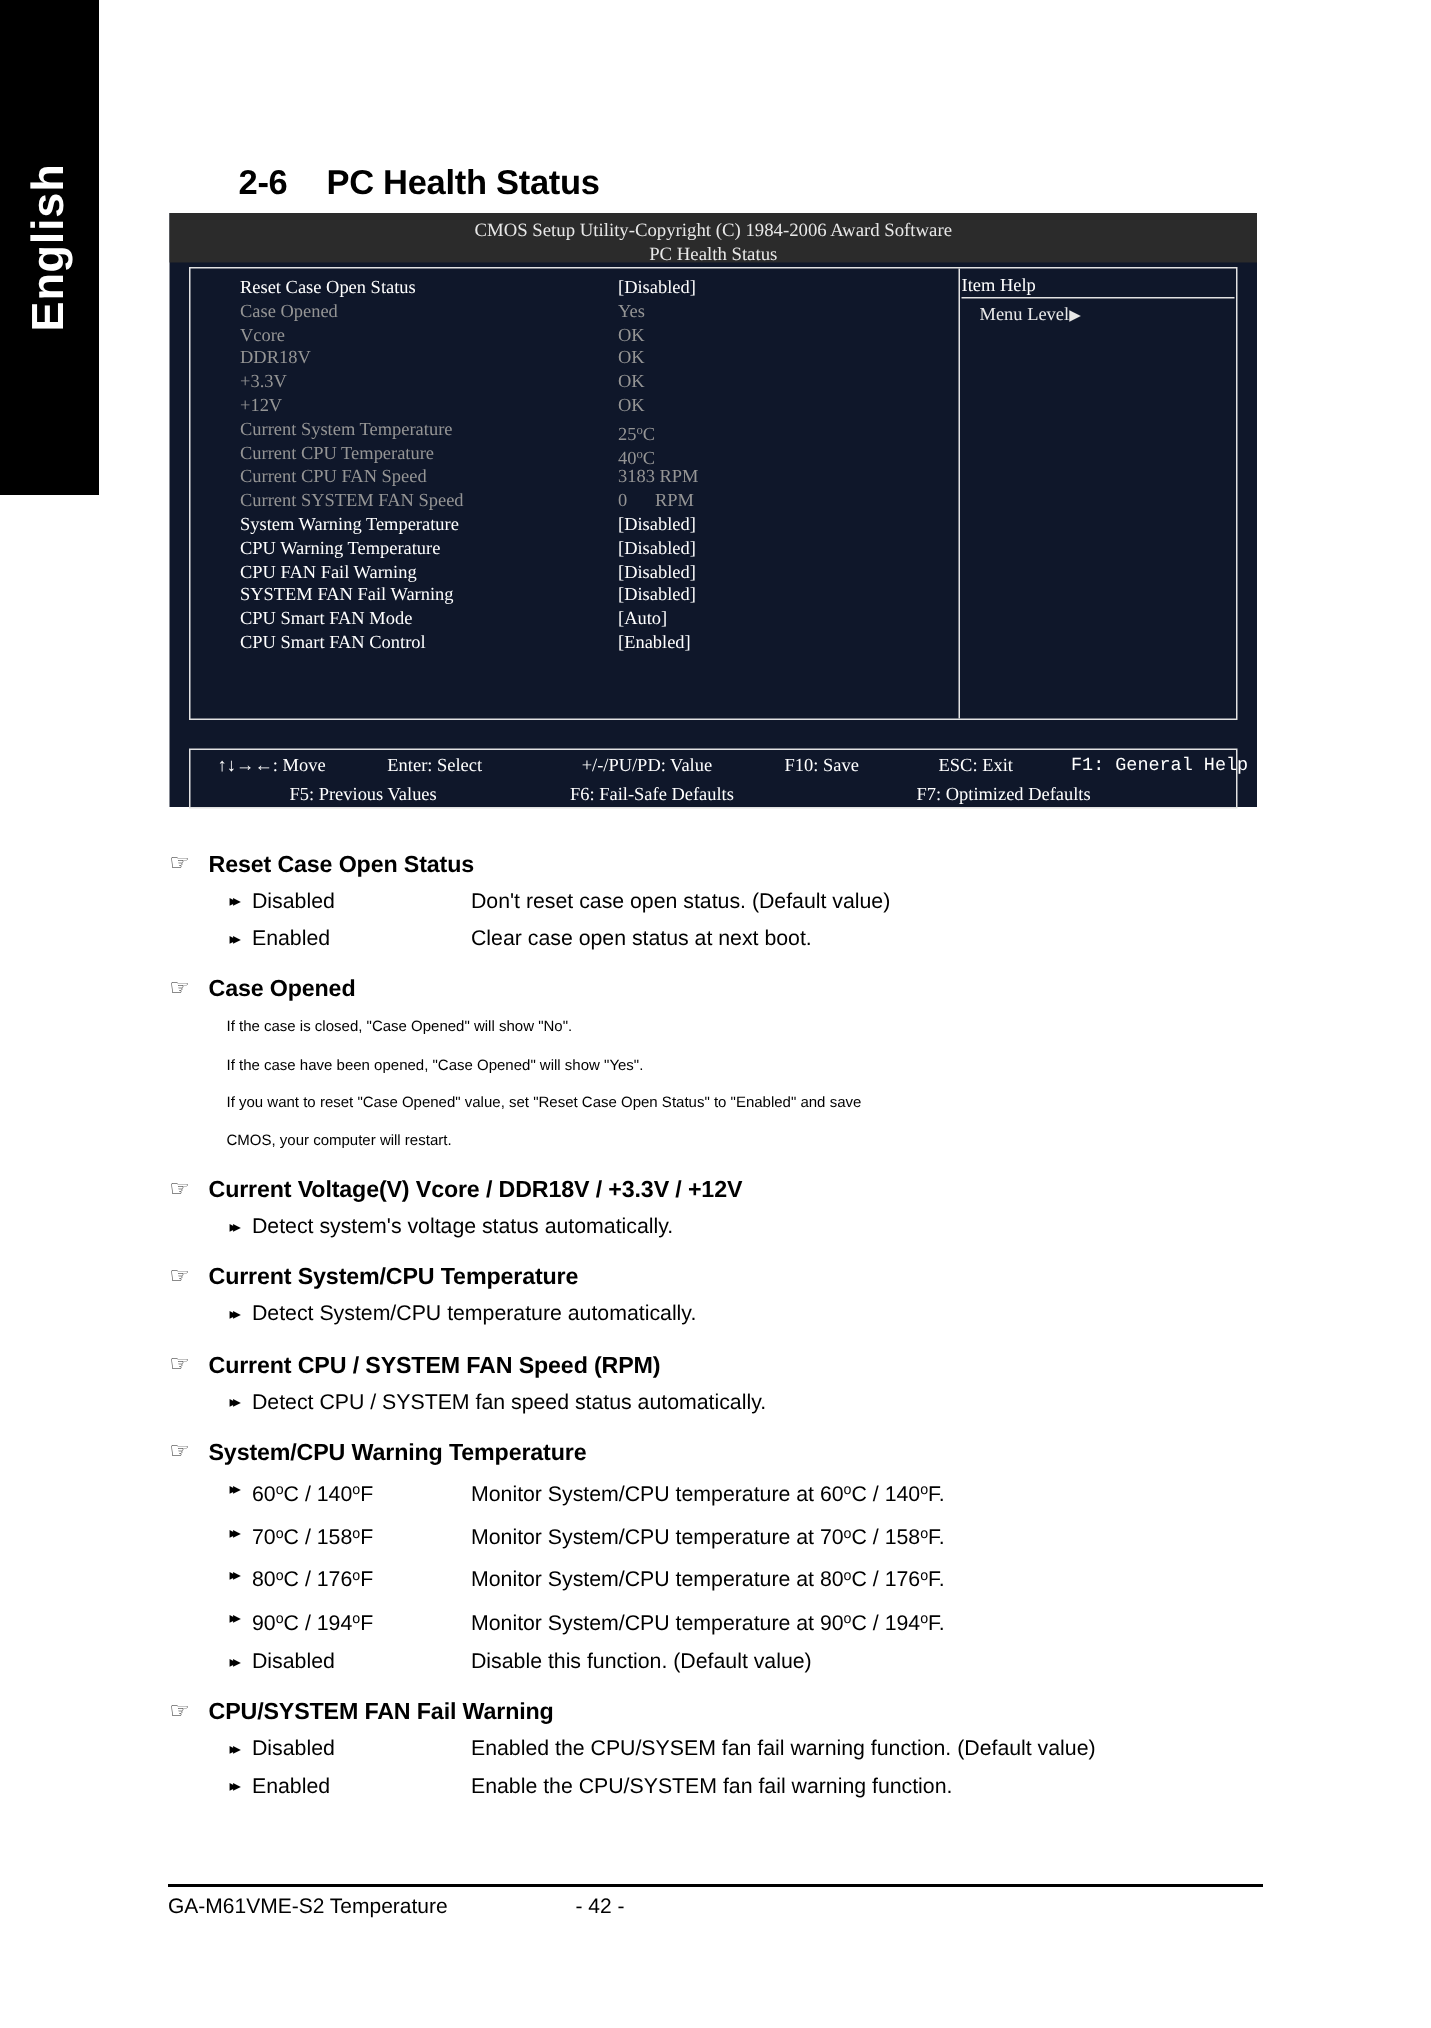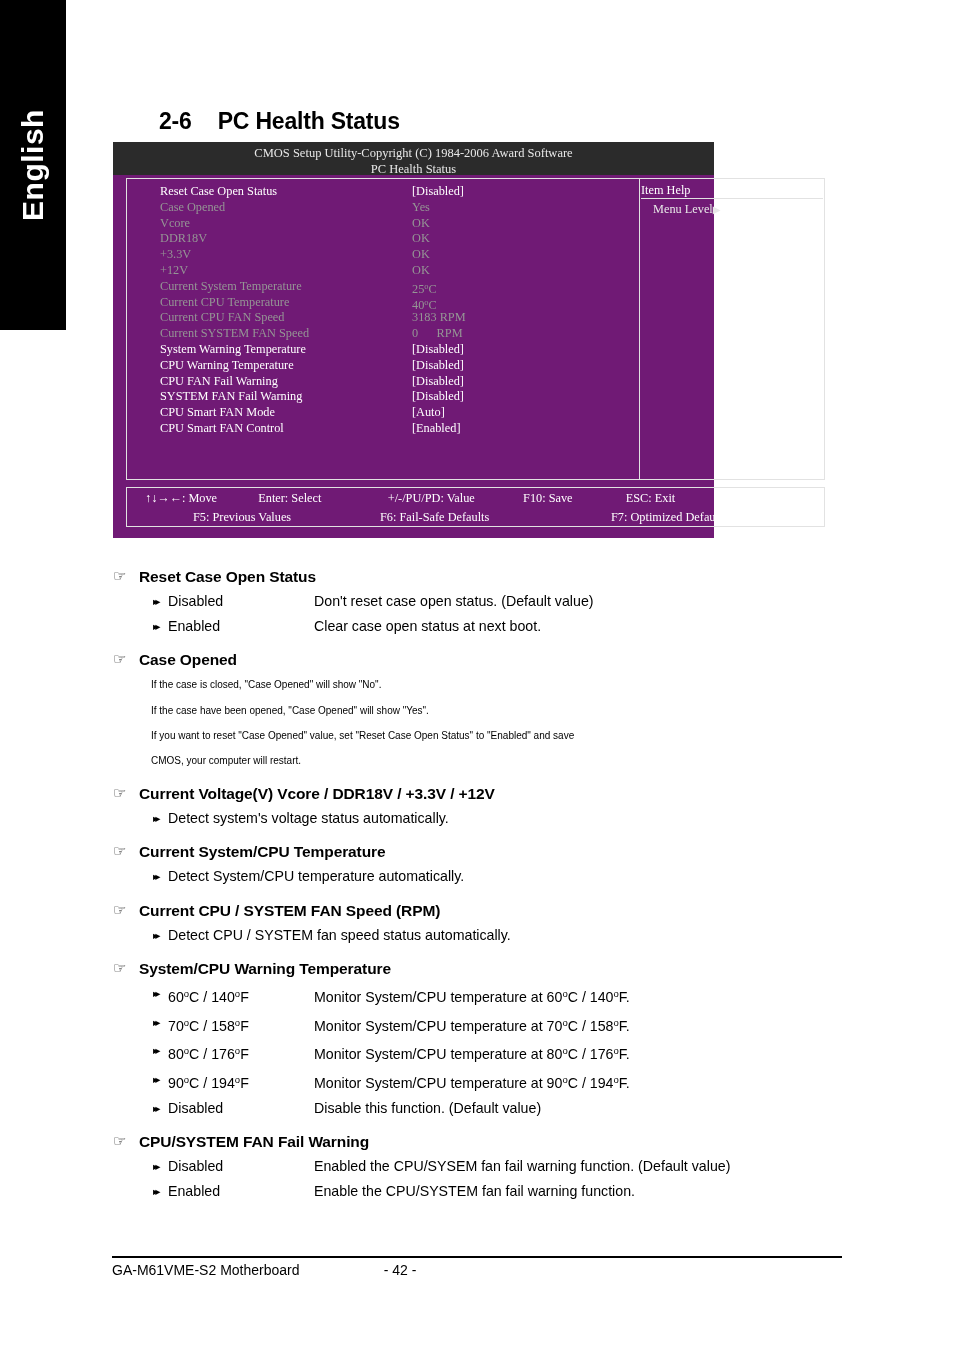--- a/index.html
+++ b/index.html
@@ -58,23 +58,23 @@
     letter-spacing: -0.2px;
     margin-left: 46px;
   }
   #page-title .num { margin-right: 26px; }
 
   
   #bios-screen {
     position: absolute;
     left: 0;
     top: 142px;
-    width: 601px;
+    width: 725px;
     height: 396px;
-    background: #701a75;
+    background: #0f172a;
     box-sizing: border-box;
     padding: 0;
     font-family: "Liberation Serif", serif;
   }
   #bios-header {
     background: #2b2b2b;
     color: #e8e8e8;
     text-align: center;
     font-size: 12.5px;
     line-height: 16px;
@@ -135,21 +135,21 @@
     line-height: 17px;
     padding-left: 13px;
     padding-top: 2px;
     white-space: nowrap;
   }
   #bios-help .help-level .arrow { font-size: 10px; }
 
   #bios-footer {
     position: absolute;
     left: 13px;
-    top: 345px;
+    top: 357px;
     width: 699px;
     height: 40px;
     border: 1px solid #e2e2e2;
     box-sizing: border-box;
     color: #ffffff;
     font-size: 12.3px;
   }
   #bios-footer .frow {
     display: flex;
     height: 18px;
@@ -453,16 +453,16 @@
           <span class="opt-desc">Enable the CPU/SYSTEM fan fail warning function.</span>
         </div>
       </div>
     </div>
 
 </div>
 
 <div id="page-footer">
   <div class="rule"></div>
   <div class="frow">
-    <span class="mb-name">GA-M61VME-S2 Motherboard</span>
+    <span class="mb-name">GA-M61VME-S2 Temperature</span>
     <span class="pg-num">- 42 -</span>
   </div>
 </div>
 
 </body></html>

